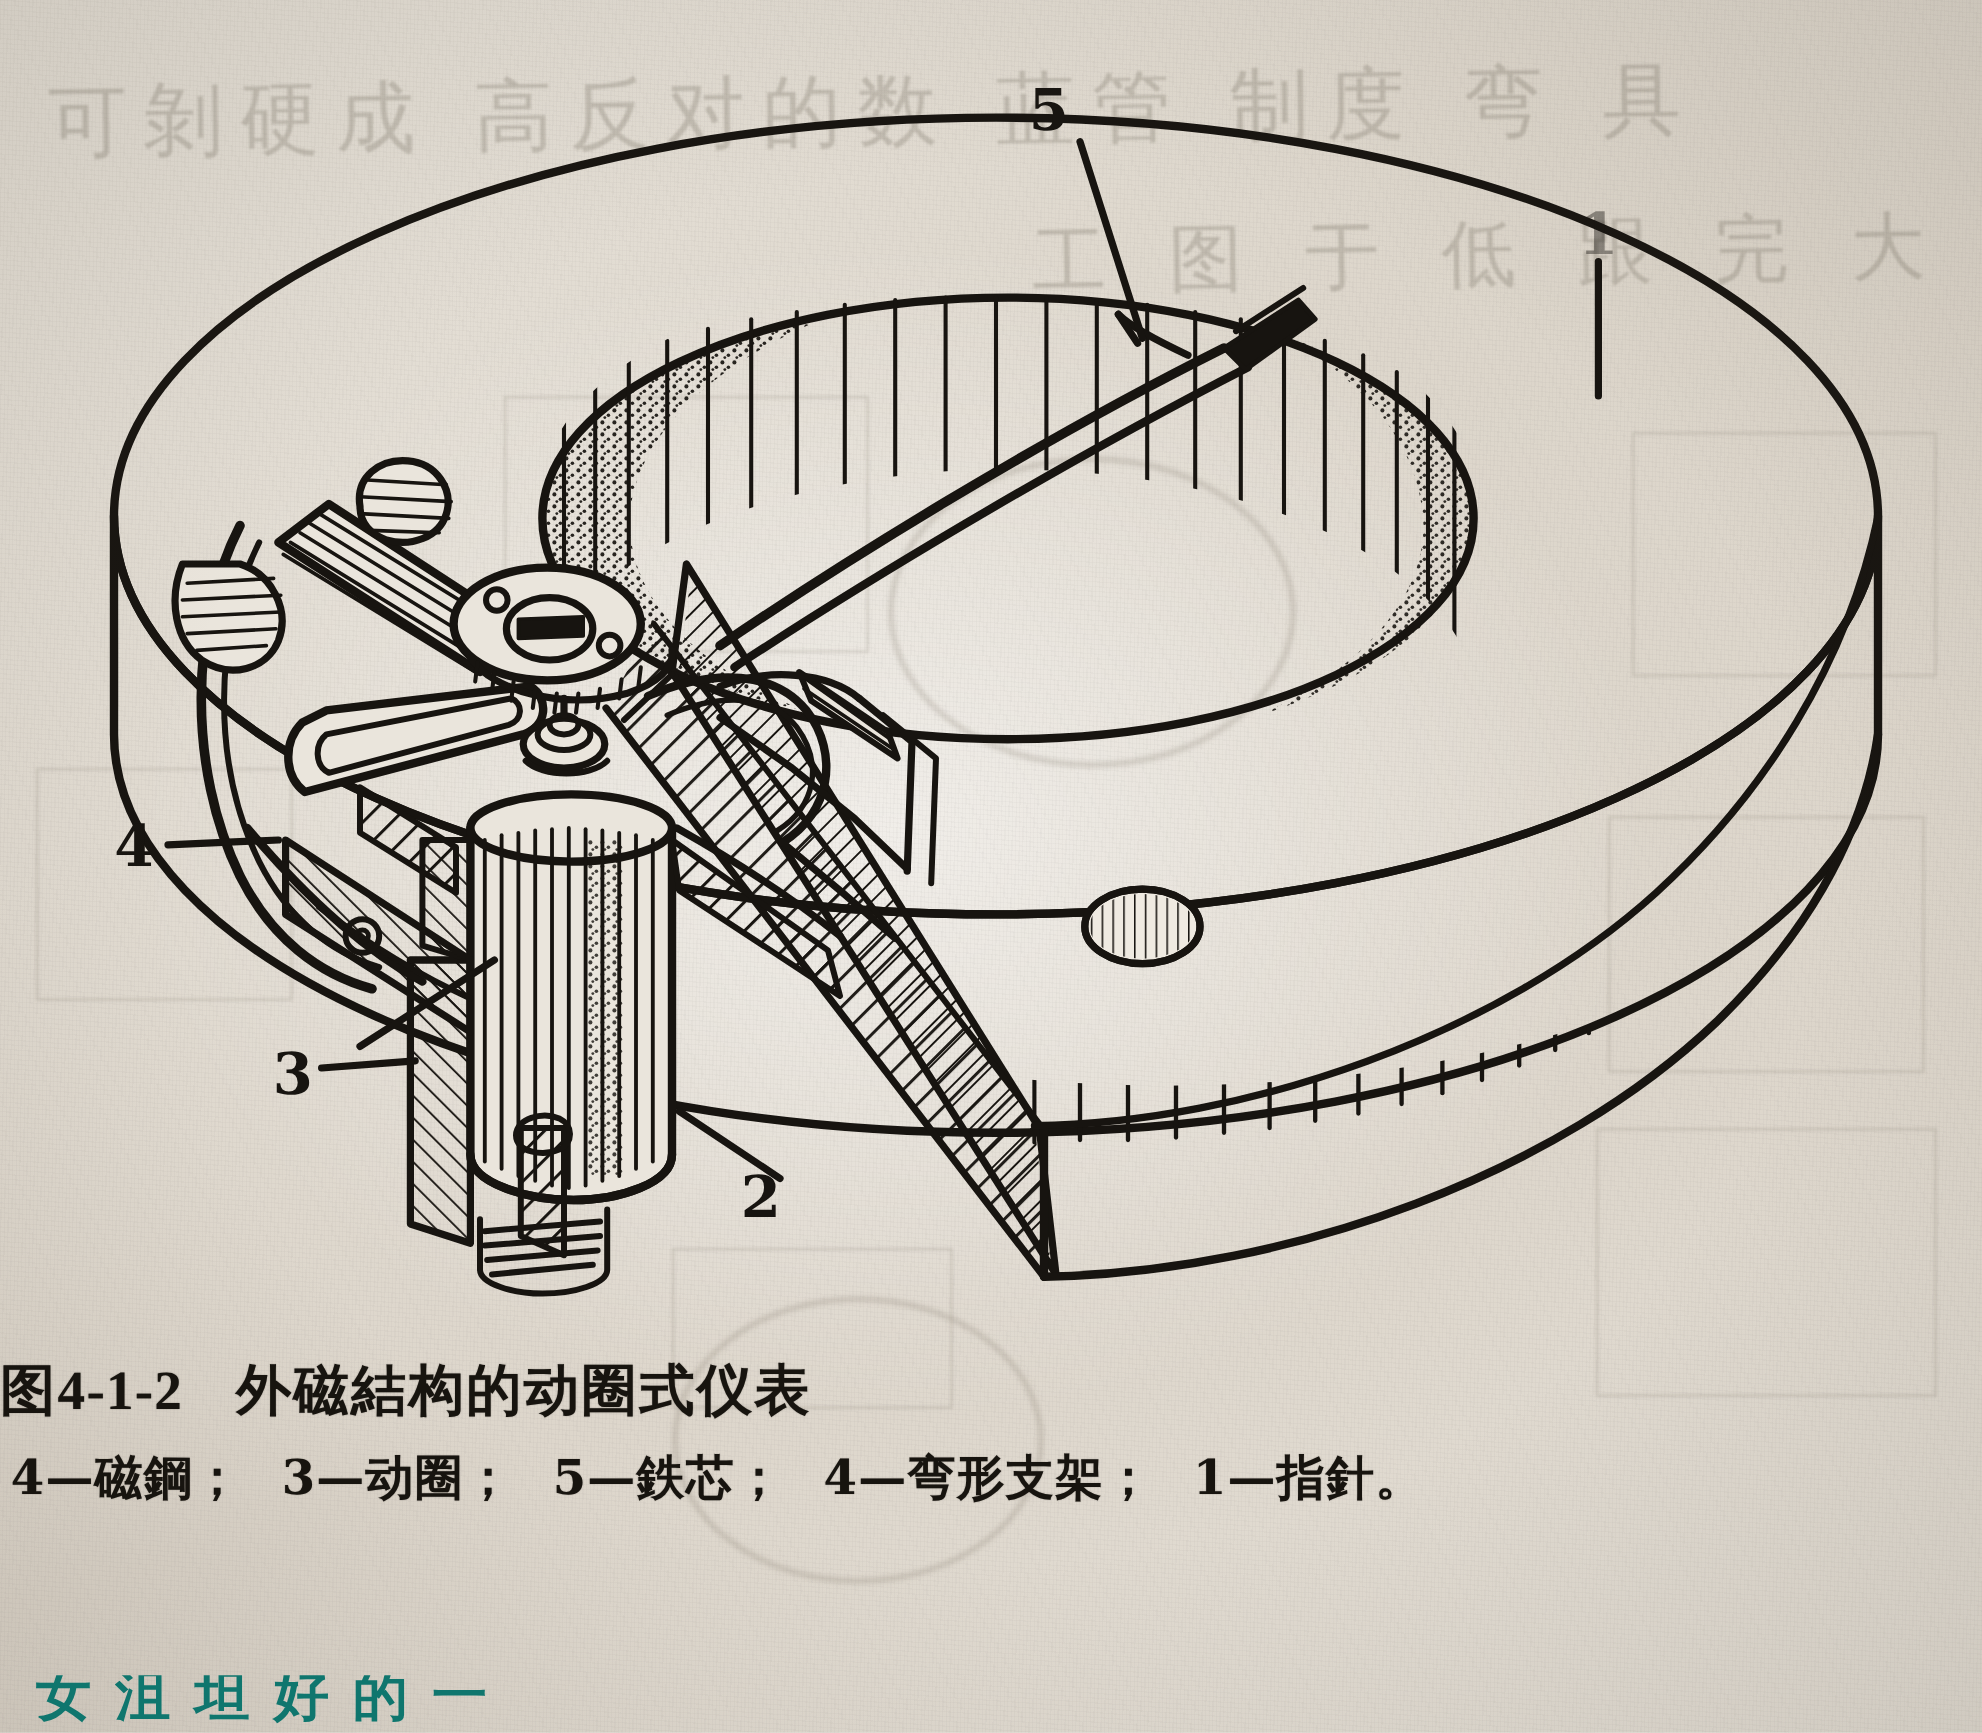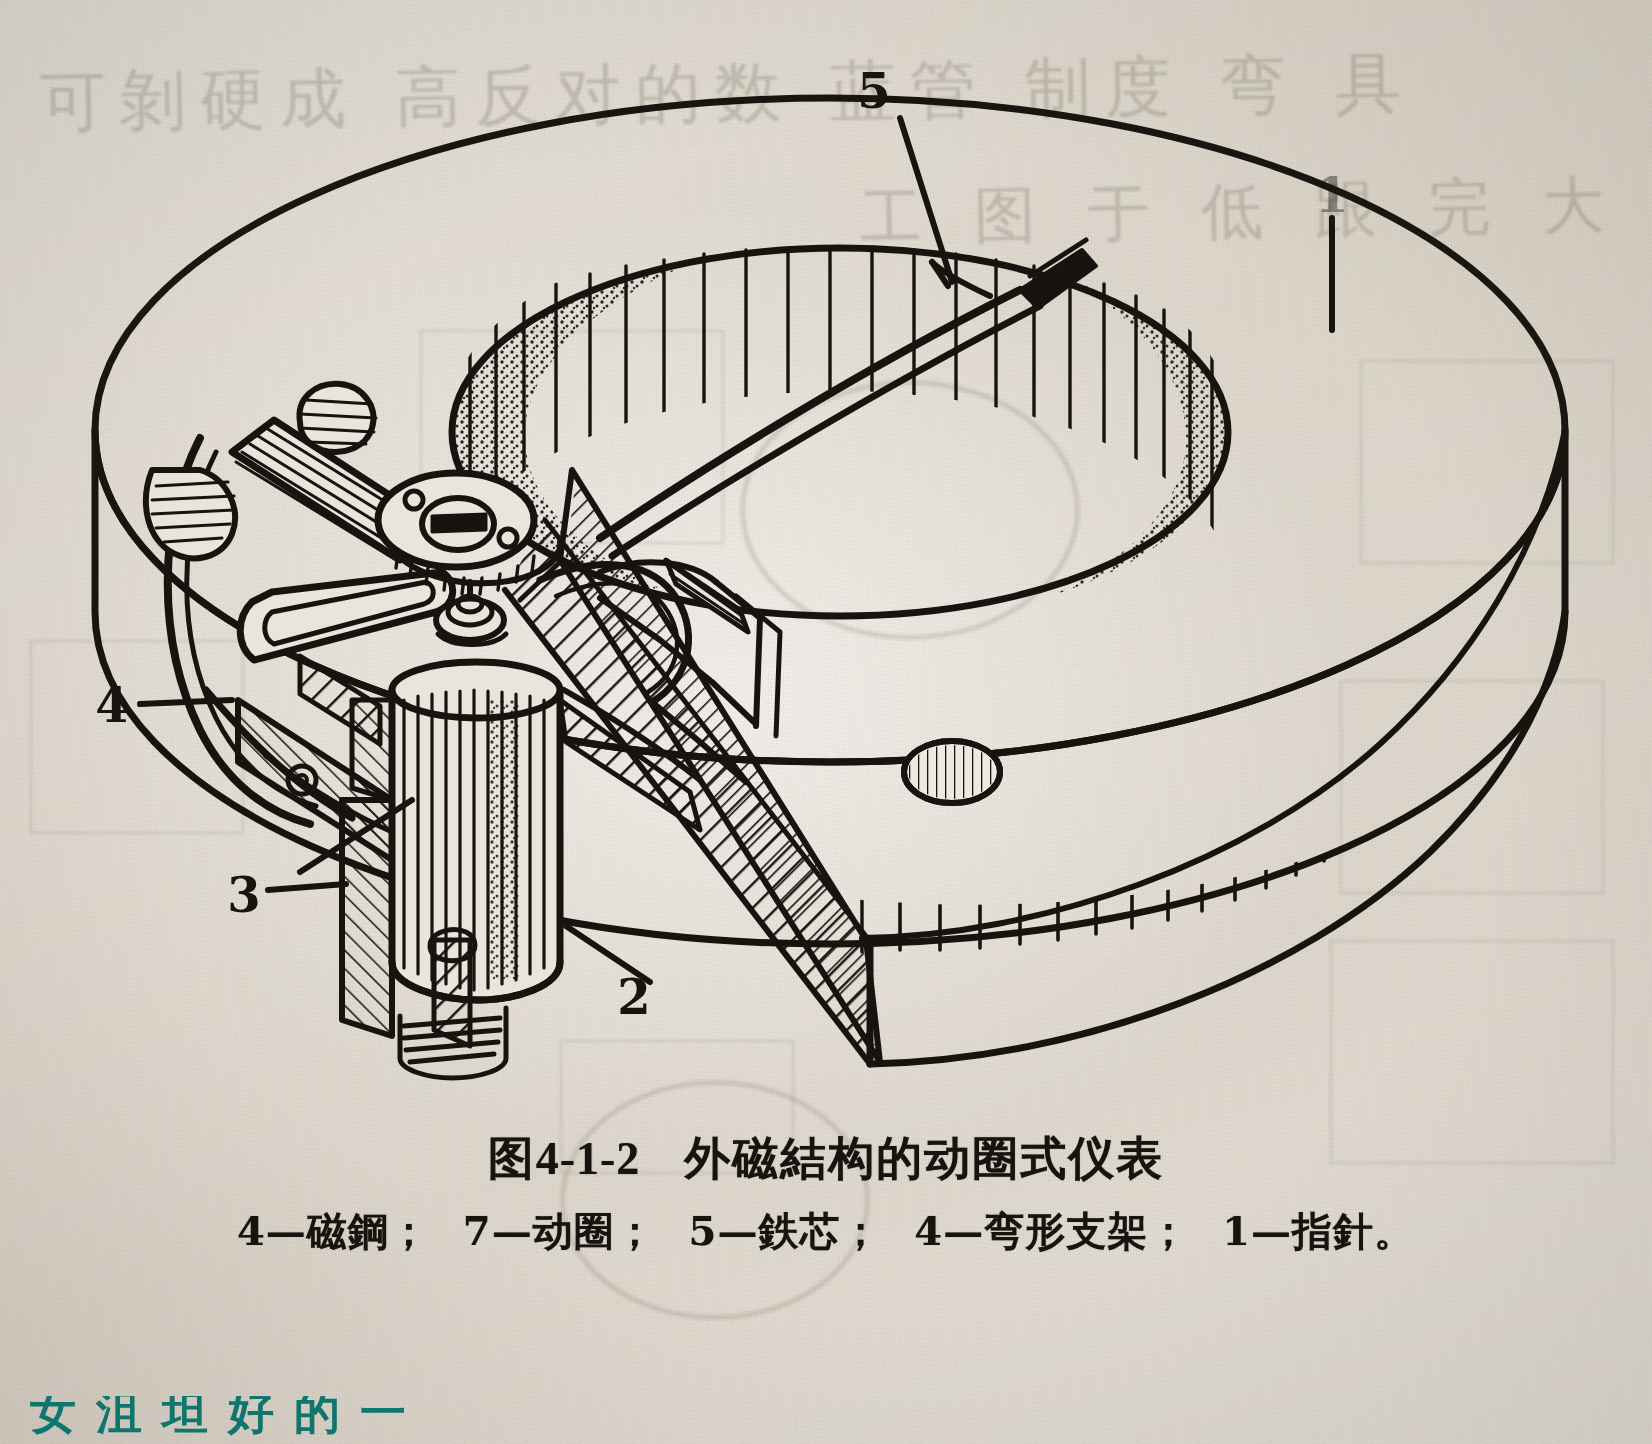--- a/index.html
+++ b/index.html
@@ -52,21 +52,21 @@
     position:absolute;
     border:5px solid rgba(128,118,104,.22);
     border-radius:50%;
     filter:blur(1.6px);
   }
   
   #figure{position:absolute;left:0;top:0;width:1652px;height:1130px;}
   
   #caption{
     position:absolute;left:0;right:0;top:1128px;
-    text-align:center;
+    text-align:left;
     color:#17140f;
   }
   #cap-title{
     font-size:46px;
     letter-spacing:2px;
     font-weight:700;
     font-family:"DejaVu Serif", serif;
     text-shadow:0 0 1px rgba(20,16,10,.5);
   }
   #cap-title .num{font-family:"Liberation Serif",serif;letter-spacing:1px;}
@@ -462,21 +462,21 @@
 </svg>
 
 <div id="vign"></div>
 
 <div id="caption">
   <div id="cap-title">
     <span>图</span><span class="num">4-1-2</span><span class="gap"></span><span>外磁結构的动圈式仪表</span>
   </div>
   <div id="cap-legend">
     <span class="item">4—磁鋼；</span>
-    <span class="item">7—动圈；</span>
+    <span class="item">3—动圈；</span>
     <span class="item">5—鉄芯；</span>
     <span class="item">4—弯形支架；</span>
     <span class="item">1—指針。</span>
   </div>
 </div>
 
 <div id="bottom-strip">
   <div id="bottom-text">女 沮 坦 好 的 一</div>
 </div>
 

